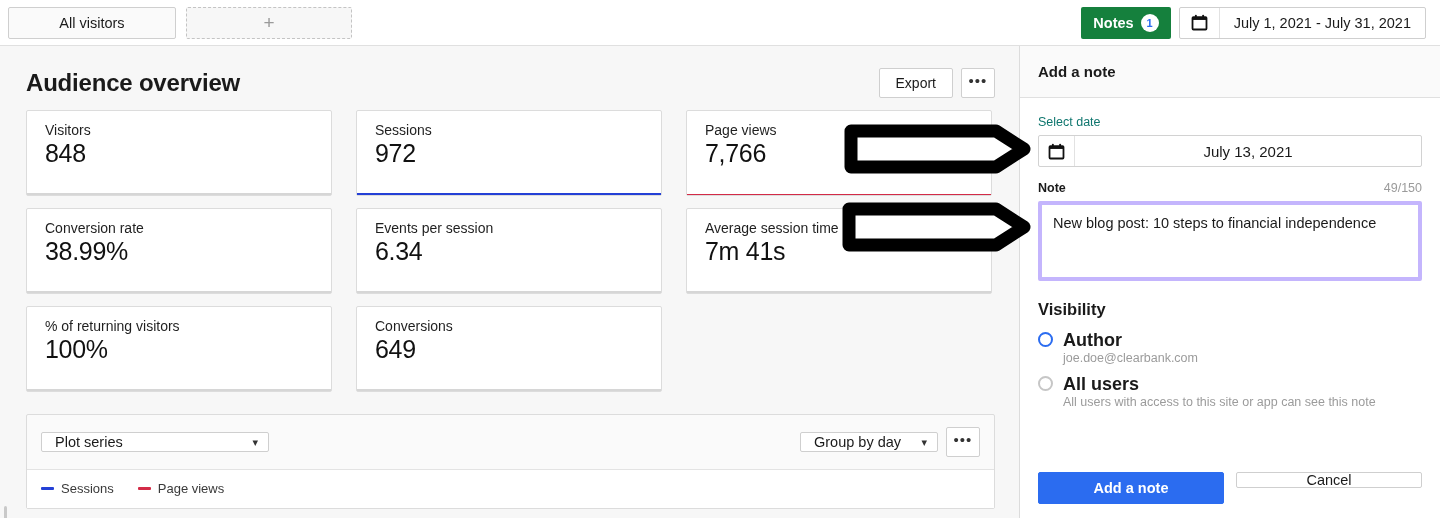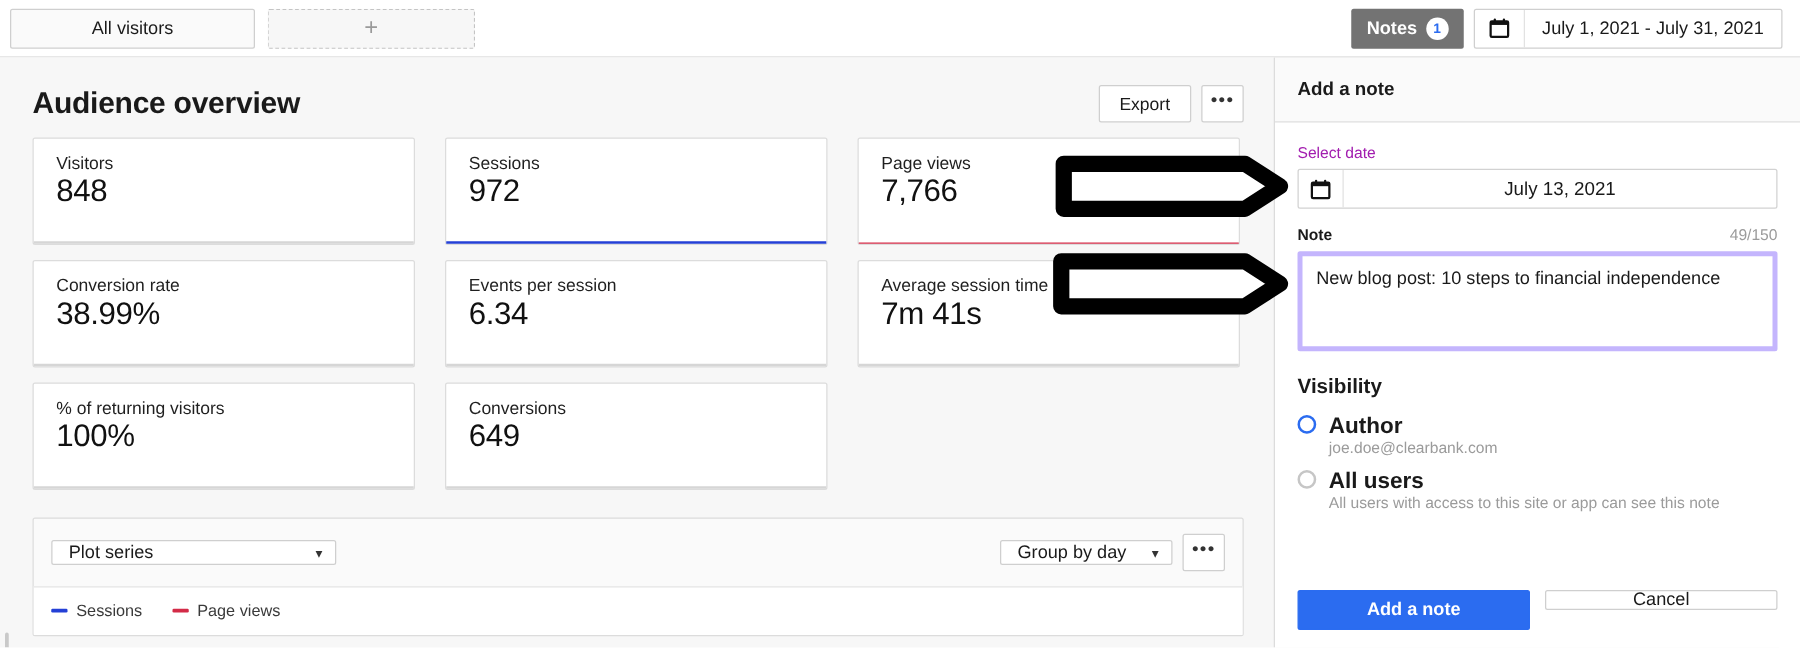--- a/index.html
+++ b/index.html
@@ -15,38 +15,38 @@
   .topbar {
     height: 46px; min-height: 46px;
     background: #ffffff;
     border-bottom: 1px solid #e0e0e0;
     display: flex; align-items: center;
     padding: 0 14px 0 8px;
     position: relative;
   }
   .seg-tabs { display: flex; align-items: center; gap: 10px; }
   .seg-tab {
-    height: 32px; width: 196px;
+    height: 32px; width: 168px;
     border: 1px solid #cfcfcf; background: #fafafa;
     border-radius: 2px;
     display: flex; align-items: center; justify-content: center;
     font-size: 14.5px; color: #1a1a1a; cursor: pointer;
   }
   .seg-tab-add {
     height: 32px; width: 166px;
     border: 1px dashed #c4c4c4; background: #f7f7f7;
     border-radius: 2px;
     display: flex; align-items: center; justify-content: center;
     font-size: 19px; color: #9a9a9a; cursor: pointer; line-height: 1;
   }
   .topbar-right {
     margin-left: auto; display: flex; align-items: center; gap: 8px;
   }
   .notes-btn {
-    height: 32px; background: #737373; border-radius: 2px;
+    height: 32px; background: #15803d; border-radius: 2px;
     display: flex; align-items: center; gap: 7px;
     padding: 0 12px; cursor: pointer;
   }
   .notes-btn-label { color: #fff; font-size: 14.5px; font-weight: 600; }
   .notes-badge {
     width: 18px; height: 18px; border-radius: 50%;
     background: #ffffff; color: #2b6cf0;
     font-size: 11px; font-weight: 700;
     display: flex; align-items: center; justify-content: center;
   }
@@ -142,21 +142,21 @@
 
   
   .panel { flex: 1; background: #ffffff; display: flex; flex-direction: column; min-width: 0; }
   .panel-header {
     height: 52px; min-height: 52px;
     border-bottom: 1px solid #e0e0e0; background: #fafafa;
     display: flex; align-items: center; padding: 0 18px;
   }
   .panel-title { font-size: 15px; font-weight: 700; color: #1a1a1a; }
   .panel-body { padding: 17px 18px 0 18px; flex: 1; min-height: 0; }
-  .field-label { font-size: 12.5px; color: #a21caf; margin-bottom: 6px; }
+  .field-label { font-size: 12.5px; color: #0f766e; margin-bottom: 6px; }
   .field-row { display: flex; align-items: baseline; }
   .char-count { margin-left: auto; font-size: 12.5px; color: #9b9b9b; }
   .date-input {
     height: 32px; border: 1px solid #d2d2d2; background: #fff; border-radius: 2px;
     display: flex; align-items: center; cursor: pointer; margin-bottom: 14px;
   }
   .date-input-icon {
     width: 36px; height: 100%; display: flex; align-items: center; justify-content: center;
     border-right: 1px solid #e2e2e2;
   }

